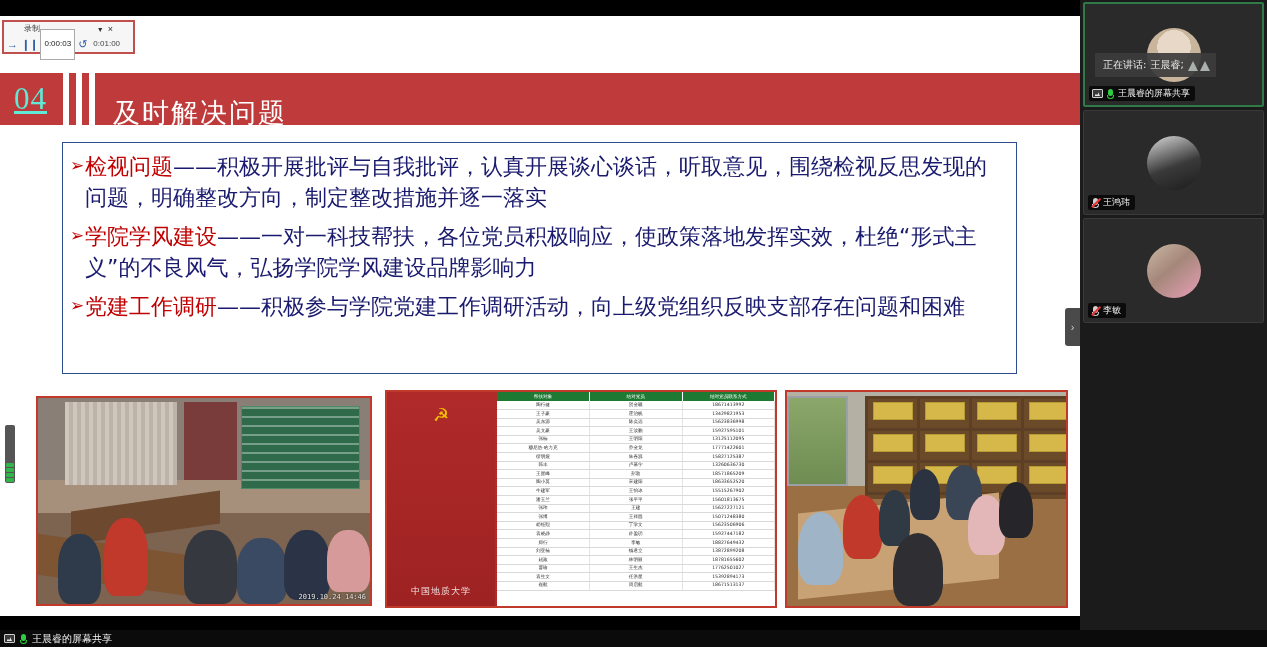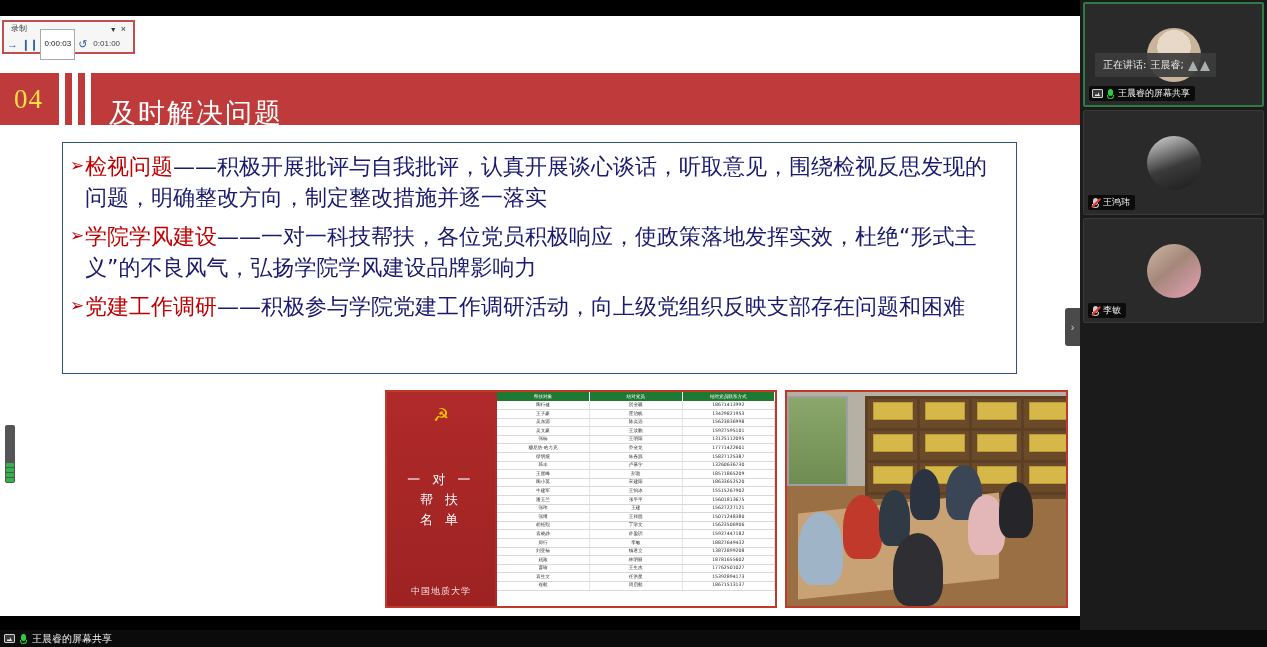--- a/index.html
+++ b/index.html
@@ -28,42 +28,42 @@
   }
   #level-meter .seg { height: 4px; background: #31b44a; border-radius: 1px; }
   #level-meter .seg.off { background: transparent; }
 
   
   #rec-toolbar {
     position: absolute; left: 2px; top: 20px; width: 133px; height: 34px;
     background: #f6f6f6; border: 2px solid #c0504d; z-index: 50;
     font-size: 8px; color: #333;
   }
-  #rec-row1 { display: flex; align-items: center; height: 14px; padding: 0 7px; }
+  #rec-row1 { display: flex; align-items: center; height: 14px; padding: 0 20px; }
   #rec-title { font-size: 8px; color: #444; line-height: 14px; }
   #rec-row1 .spacer { flex: 1; }
   #rec-caret { font-size: 7px; color: #333; margin-right: 4px; cursor: pointer; }
   #rec-close { font-size: 9px; color: #333; cursor: pointer; }
   #rec-row2 { display: flex; align-items: center; height: 17px; gap: 3px; padding: 0 3px; }
   #rec-row2 .btn { color: #2f5fa8; font-size: 11px; cursor: pointer; line-height: 1; }
   #rec-pause { color: #3b6ea8; letter-spacing: -1px; font-weight: bold; }
   .rec-time {
     background: #fff; border: 1px solid #aaa; font-size: 8px;
     padding: 10px 3px; color: #222; line-height: 1.1;
   }
   .rec-time.plain { background: transparent; border: none; color: #444; }
 
   
   #slide-header {
     position: absolute; left: 0; top: 57px; width: 1080px; height: 52px;
     background: #bf3b3b; display: flex; align-items: center;
   }
   #slide-num {
-    color: #fde047; font-size: 27px; font-family: "Liberation Serif", serif;
-    padding: 0 16px 0 14px; letter-spacing: 1px;
+    color: #5eead4; font-size: 31px; font-family: "Liberation Serif", serif;
+    padding: 0 16px 0 14px; letter-spacing: 1px; text-decoration: underline;
   }
   .hdr-bar { width: 6px; height: 52px; background: #ffffff; margin-right: 7px; }
   .hdr-bar.last { margin-right: 18px; }
   #slide-title {
     color: #fff; font-size: 27px; letter-spacing: 2px;
     font-family: "DejaVu Sans", sans-serif;
     margin-top: 28px;
   }
 
   
@@ -295,30 +295,41 @@
           <span class="bullet-text"><span class="bullet-key">学院学风建设</span><span>——一对一科技帮扶，各位党员积极响应，使政策落地发挥实效，杜绝“形式主义”的不良风气，弘扬学院学风建设品牌影响力</span></span>
         </div>
         <div class="bullet-row">
           <span class="bullet-arrow">➢</span>
           <span class="bullet-text"><span class="bullet-key">党建工作调研</span><span>——积极参与学院党建工作调研活动，向上级党组织反映支部存在问题和困难</span></span>
         </div>
       </div>
 
       <div id="photo-row">
 
+        <div class="photo-frame" id="photo-left">
+          <div class="room">
+            <div class="curtain"></div>
+            <div class="wall-red"></div>
+            <div class="screen"></div>
+            <div class="table1"></div>
+            <div class="table2"></div>
+            <div class="p" style="left:6%;bottom:0;width:13%;height:34%;background:#2f3a4a;"></div>
+            <div class="p" style="left:20%;bottom:4%;width:13%;height:38%;background:#c0392b;"></div>
+            <div class="p" style="left:44%;bottom:0;width:16%;height:36%;background:#35393f;"></div>
+            <div class="p" style="left:60%;bottom:0;width:15%;height:32%;background:#3b4a63;"></div>
+            <div class="p" style="left:74%;bottom:2%;width:14%;height:34%;background:#2b3446;"></div>
+            <div class="p" style="left:87%;bottom:6%;width:13%;height:30%;background:#d79a9a;"></div>
+          </div>
+          <span class="stamp">2019.10.24 14:46</span>
+        </div>
 
         <div class="photo-frame" id="photo-mid">
           <div id="list-img">
             <div id="list-left">
               <div id="party-emblem">☭</div>
-              <div id="list-left-title">
-                <div>一 对 一</div>
-                <div>帮 扶</div>
-                <div>名 单</div>
-              </div>
               <div id="univ-logo">中国地质大学</div>
             </div>
             <div id="list-table">
               <table>
                 <thead>
                   <tr>
                     <th>帮扶对象</th>
                     <th>结对党员</th>
                     <th>结对党员联系方式</th>
                   </tr>

